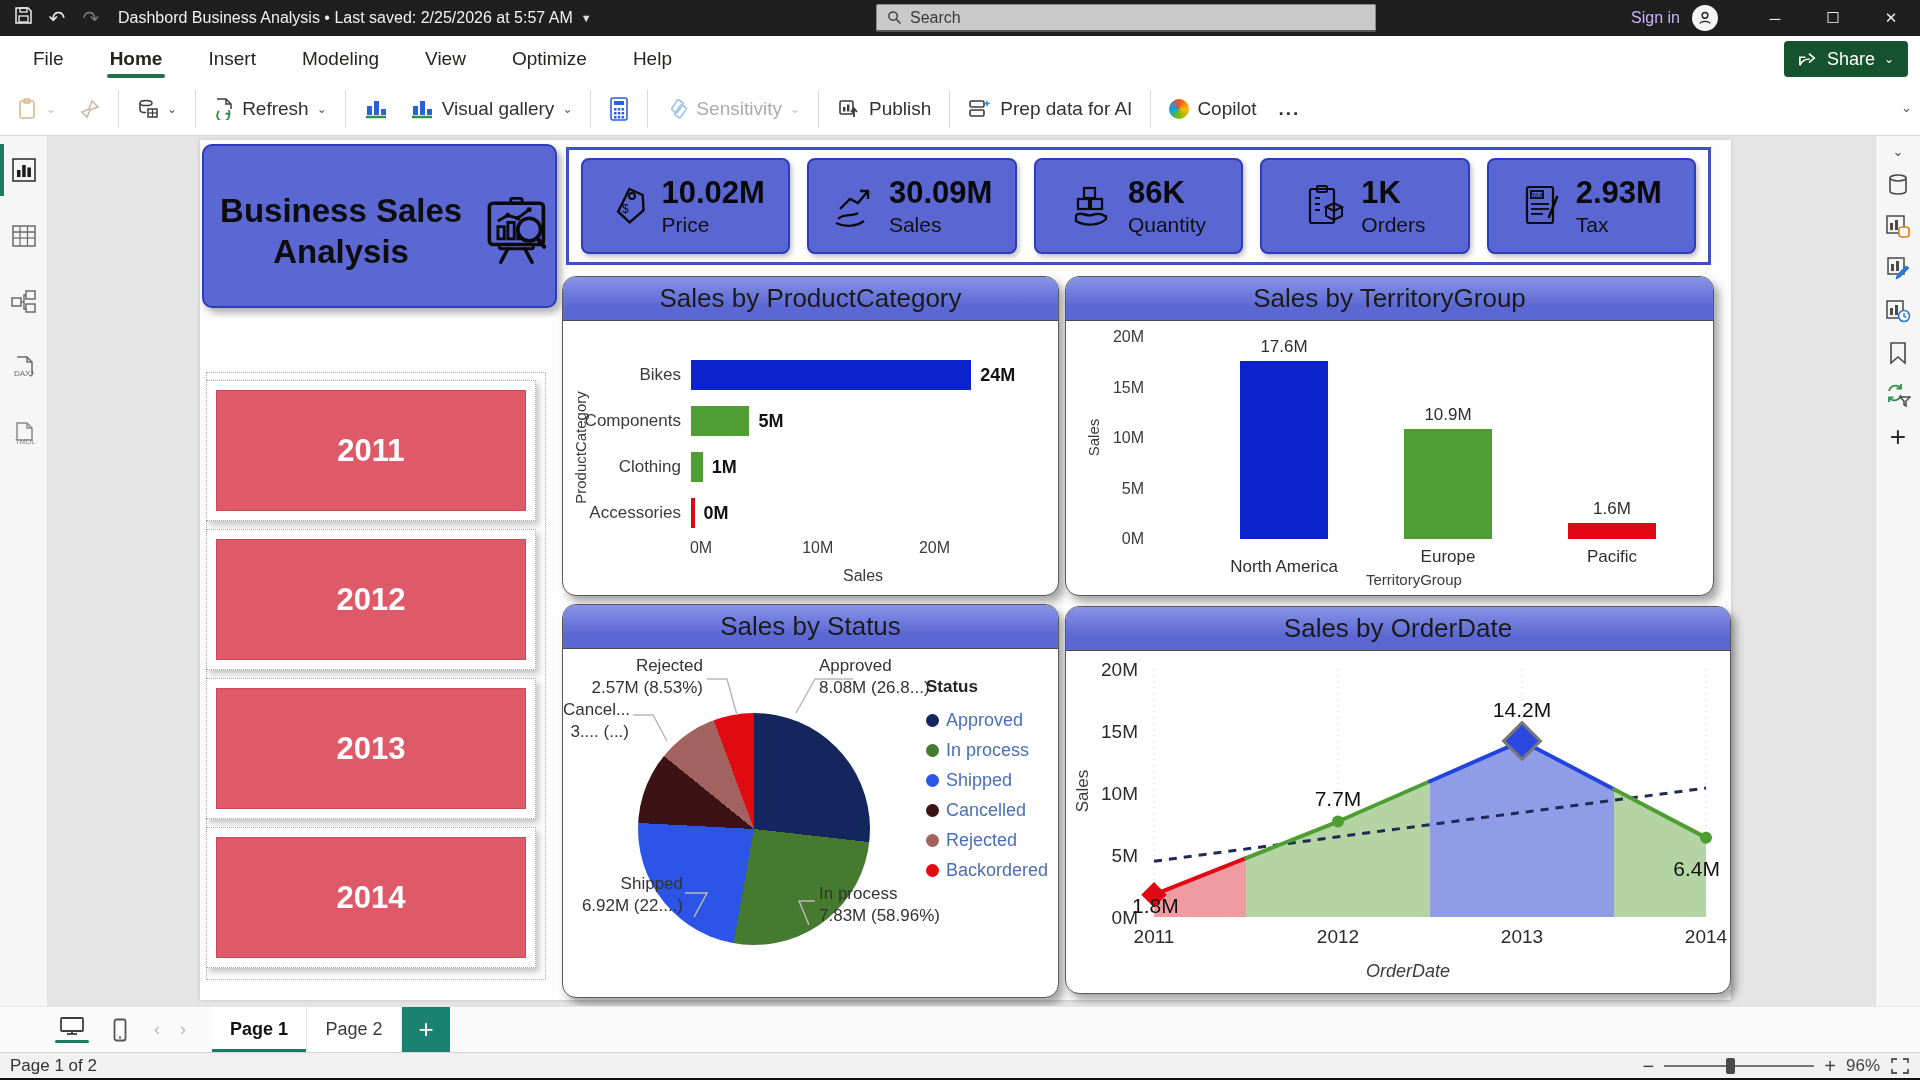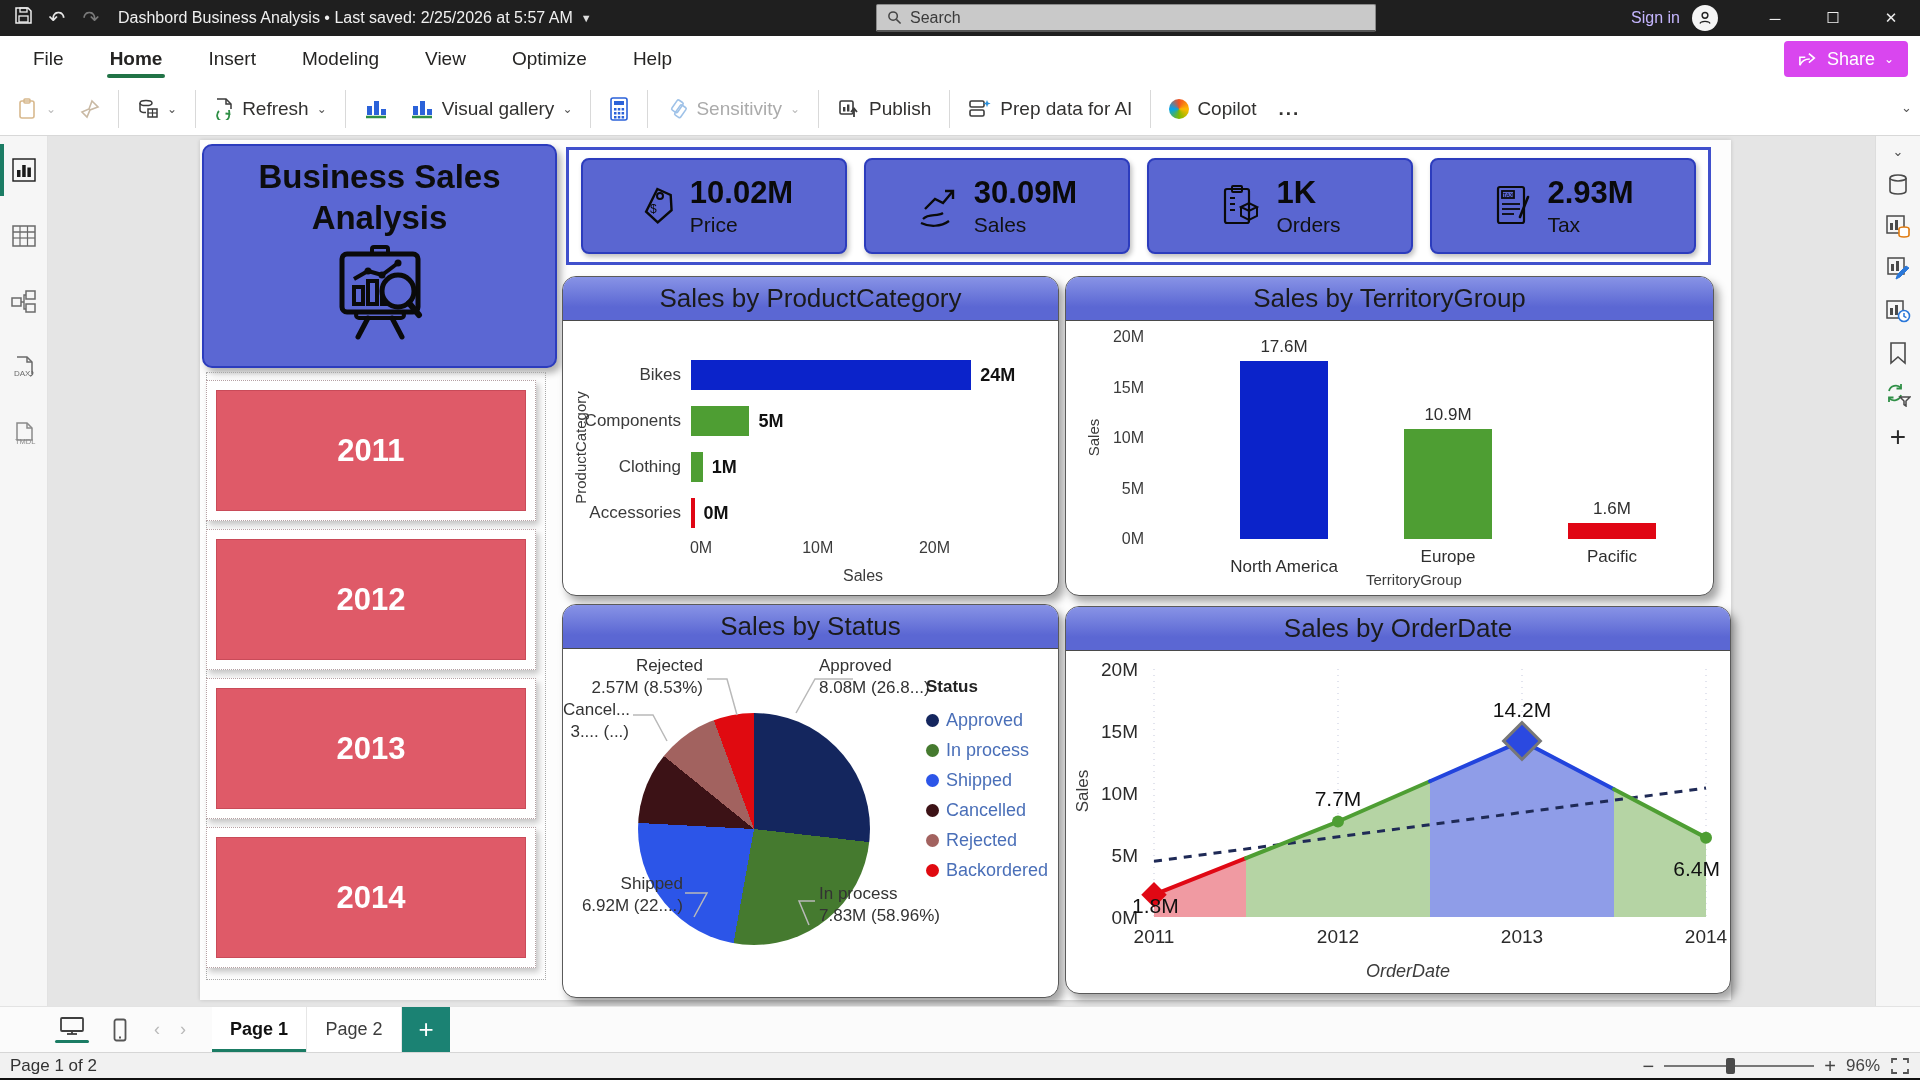--- a/index.html
+++ b/index.html
@@ -15,21 +15,21 @@
   .tb-right { position:absolute; right:0; top:0; height:36px; display:flex; align-items:center; }
   .signin { font-size:16px; color:#c4b5fd; margin-right:12px; cursor:pointer; }
   .avatar { width:26px; height:26px; background:#f5f5f5; border-radius:50%; display:flex; align-items:center; justify-content:center; margin-right:28px; cursor:pointer; }
   .winbtn { width:58px; height:36px; display:flex; align-items:center; justify-content:center; font-size:15px; color:#eee; cursor:pointer; }
 
   
   .menubar { position:absolute; left:0; top:36px; width:1920px; height:46px; background:#fff; display:flex; align-items:center; }
   .menu-item { font-size:19px; color:#252423; padding:0 23px; height:46px; display:flex; align-items:center; cursor:pointer; position:relative; }
   .menu-item.active { font-weight:bold; }
   .menu-item.active::after { content:""; position:absolute; left:20px; right:20px; bottom:4px; height:4px; background:#217346; border-radius:2px; }
-  .share-btn { position:absolute; right:12px; top:5px; height:36px; background:#d946ef; color:#fff; border-radius:4px; display:flex; align-items:center; gap:9px; padding:0 14px; font-size:18px; cursor:pointer; }
+  .share-btn { position:absolute; right:12px; top:5px; height:36px; background:#14532d; color:#fff; border-radius:4px; display:flex; align-items:center; gap:9px; padding:0 14px; font-size:18px; cursor:pointer; }
 
   
   .ribbon { position:absolute; left:0; top:82px; width:1920px; height:54px; background:#fff; border-bottom:1px solid #d8d8d8; display:flex; align-items:center; font-size:19px; color:#323130; }
   .rb-group { display:flex; align-items:center; gap:10px; padding:0 12px; }
   .rb-sep { width:1px; height:38px; background:#d9d9d9; }
   .rb-item { display:flex; align-items:center; gap:8px; cursor:pointer; padding:6px 6px; border-radius:3px; }
   .rb-item.disabled { color:#ababab; cursor:default; }
   .rb-caret { font-size:12px; color:#555; }
   .rb-item.disabled .rb-caret { color:#bbb; }
   .copilot-ic { width:20px; height:20px; border-radius:50%; background:conic-gradient(#f25022,#ffb900,#7fba00,#00a4ef,#f25022); }
@@ -40,21 +40,21 @@
   .rail-sel { position:absolute; left:0; top:8px; width:4px; height:52px; background:#1b7c64; }
   .lr-item { width:48px; height:52px; display:flex; align-items:center; justify-content:center; cursor:pointer; color:#c2410c; }
   .lr-item.selected { color:#1a1a1a; }
   .right-rail { position:absolute; right:0; top:136px; width:45px; height:916px; background:#f6f6f6; border-left:1px solid #ddd; display:flex; flex-direction:column; align-items:center; padding-top:2px; }
   .rr-item { width:45px; height:42px; display:flex; align-items:center; justify-content:center; cursor:pointer; color:#4a4a4a; }
   .rr-gear { position:absolute; right:6px; bottom:4px; font-size:26px; color:#3e3e3e; cursor:pointer; }
 
   
   .page { position:absolute; left:200px; top:140px; width:1531px; height:860px; background:#fdfdfd; box-shadow:0 0 4px rgba(0,0,0,.15); }
 
-  .title-card { position:absolute; left:2px; top:4px; width:355px; height:224px; background:#5b67d3; border:2px solid #2c3cbd; border-radius:10px; box-shadow:4px 5px 7px rgba(0,0,0,.3); display:flex; flex-direction:column; align-items:center; padding-top:10px; cursor:pointer; }
+  .title-card { position:absolute; left:2px; top:4px; width:355px; height:164px; background:#5b67d3; border:2px solid #2c3cbd; border-radius:10px; box-shadow:4px 5px 7px rgba(0,0,0,.3); display:flex; flex-direction:row; align-items:center; padding-top:10px; cursor:pointer; }
   .title-card .t { font-size:33px; font-weight:600; color:#0d0d0d; text-align:center; line-height:1.25; }
 
   .kpi-strip { position:absolute; left:366px; top:7px; width:1145px; height:118px; background:#fff; border:3px solid #4050cc; display:flex; align-items:center; gap:17px; padding:0 12px; }
   .kpi { flex:1; height:96px; background:#5a66d1; border:2px solid #2c3cbd; border-radius:8px; display:flex; align-items:center; justify-content:center; gap:13px; cursor:pointer; box-shadow:2px 3px 5px rgba(0,0,0,.25); }
   .kpi .txt { display:flex; flex-direction:column; }
   .kpi .v { font-size:31px; font-weight:bold; color:#0a0a0a; }
   .kpi .l { font-size:21px; color:#111; margin-top:2px; }
 
   .slicer-group { position:absolute; left:6px; top:232px; width:340px; height:608px; border:1px dotted #a9a9a9; }
   .slicer { position:absolute; left:6px; width:330px; height:141px; background:#fff; border:1px dotted #b5a0a3; box-shadow:3px 4px 6px rgba(0,0,0,.22); padding:9px; cursor:pointer; }
@@ -420,20 +420,33 @@
     <div class="kpi">
       <svg width="44" height="46" viewBox="0 0 44 46">
           <polyline points="8,26 18,16 26,20 36,8" fill="none" stroke="#0a0a0a" stroke-width="2.4"></polyline>
           <polyline points="28,8 36,8 36,16" fill="none" stroke="#0a0a0a" stroke-width="2.4"></polyline>
           <path d="M6 36c6-6 14-2 20-6" fill="none" stroke="#0a0a0a" stroke-width="2.2"></path>
           <path d="M4 40c8 4 20 4 28-2" fill="none" stroke="#0a0a0a" stroke-width="2.2"></path>
         </svg>
       <div class="txt">
           <span class="v">30.09M</span>
           <span class="l">Sales</span>
+        </div>
+    </div>
+    <div class="kpi">
+      <svg width="44" height="46" viewBox="0 0 44 46">
+          <rect x="13" y="5" width="11" height="10" fill="none" stroke="#0a0a0a" stroke-width="2.2"></rect>
+          <rect x="7" y="16" width="11" height="10" fill="none" stroke="#0a0a0a" stroke-width="2.2"></rect>
+          <rect x="20" y="16" width="11" height="10" fill="none" stroke="#0a0a0a" stroke-width="2.2"></rect>
+          <path d="M5 32c6-4 10 2 16 0s10-2 14 2" fill="none" stroke="#0a0a0a" stroke-width="2.4"></path>
+          <path d="M5 32v6c10 6 24 4 30-2v-4" fill="none" stroke="#0a0a0a" stroke-width="2.2"></path>
+        </svg>
+      <div class="txt">
+          <span class="v">86K</span>
+          <span class="l">Quantity</span>
         </div>
     </div>
     <div class="kpi">
       <svg width="44" height="46" viewBox="0 0 44 46">
           <rect x="6" y="6" width="24" height="34" rx="2" fill="none" stroke="#0a0a0a" stroke-width="2.2"></rect>
           <rect x="13" y="3" width="10" height="6" rx="1" fill="none" stroke="#0a0a0a" stroke-width="2"></rect>
           <line x1="11" y1="15" x2="16" y2="15" stroke="#0a0a0a" stroke-width="2"></line>
           <line x1="11" y1="21" x2="16" y2="21" stroke="#0a0a0a" stroke-width="2"></line>
           <line x1="11" y1="27" x2="16" y2="27" stroke="#0a0a0a" stroke-width="2"></line>
           <path d="M22 24l8-4 8 4-8 4z" fill="none" stroke="#0a0a0a" stroke-width="2"></path>

